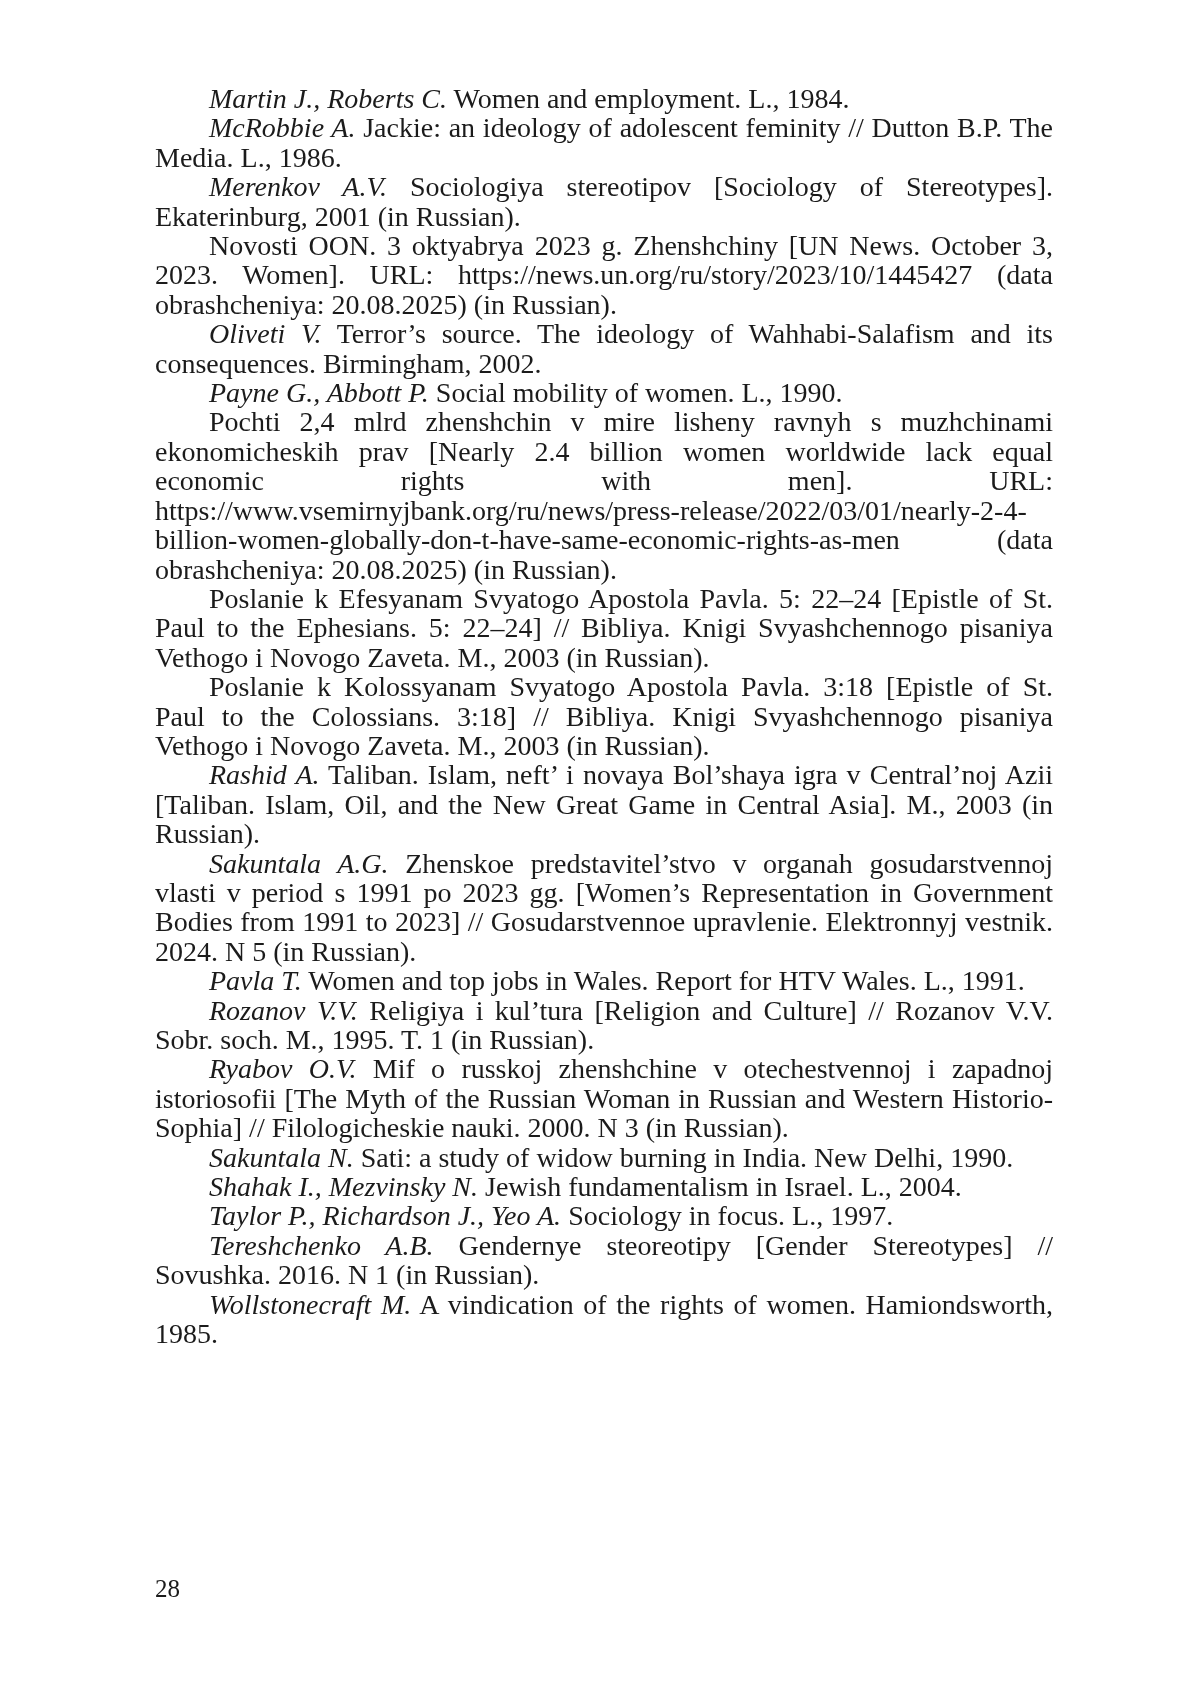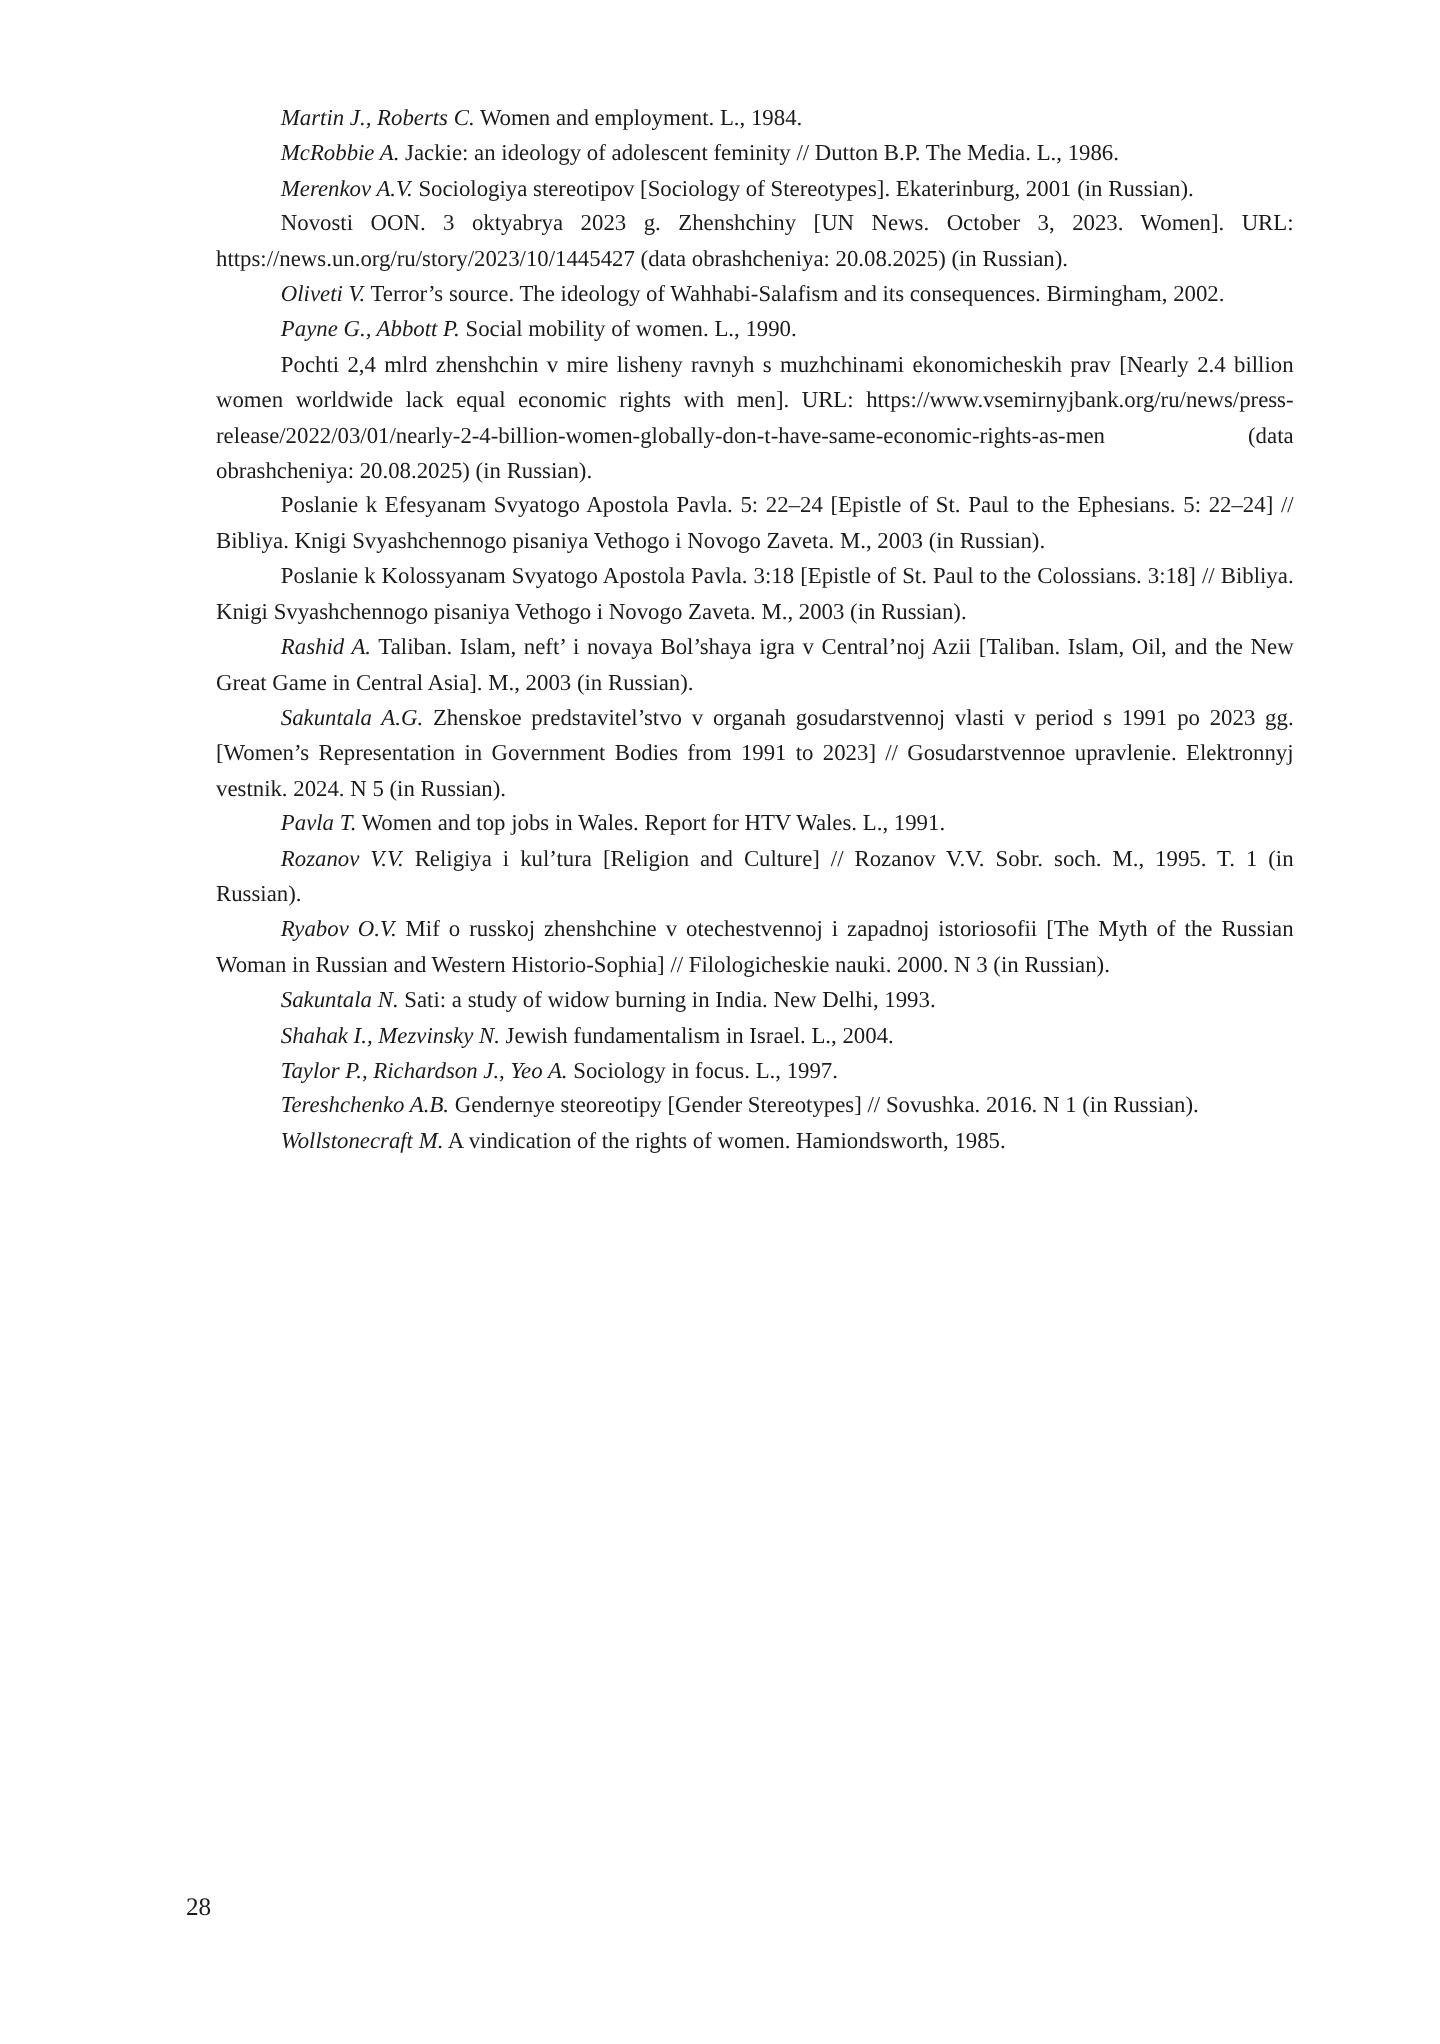--- a/index.html
+++ b/index.html
@@ -18,38 +18,37 @@
     position: absolute;
     inset: 0;
     background: #ffffff;
     overflow: hidden;
   }
   .text-block {
     position: absolute;
     left: 155px;
     top: 84px;
     width: 898px;
-    font-size: 19px;
+    font-size: 28px;
     line-height: 29.4px;
     text-align: justify;
-    margin-left: 25px;
   }
   .ref {
     margin: 0;
     text-indent: 54px;
     overflow-wrap: anywhere;
   }
   .ref em {
     font-style: italic;
   }
   .page-number {
     position: absolute;
     left: 155px;
     top: 1574px;
-    font-size: 21px;
+    font-size: 25px;
     line-height: 30px;
   }
 </style>
 </head>
 <body>
 
 <div class="page">
   <div class="text-block" id="reference-list">
       <p class="ref"><em>Martin J., Roberts C.</em><span> Women and employment. L., 1984.</span></p>
       <p class="ref"><em>McRobbie A.</em><span> Jackie: an ideology of adolescent feminity // Dutton B.P. The Media. L., 1986.</span></p>
@@ -58,20 +57,20 @@
       <p class="ref"><em>Oliveti V.</em><span> Terror’s source. The ideology of Wahhabi-Salafism and its consequences. Birmingham, 2002.</span></p>
       <p class="ref"><em>Payne G., Abbott P.</em><span> Social mobility of women. L., 1990.</span></p>
       <p class="ref"><span>Pochti 2,4 mlrd zhenshchin v mire lisheny ravnyh s muzhchinami ekonomicheskih prav [Nearly 2.4 billion women worldwide lack equal economic rights with men]. URL: https://www.vsemirnyjbank.org/ru/news/press-release/2022/03/01/nearly-2-4-billion-women-globally-don-t-have-same-economic-rights-as-men (data obrashcheniya: 20.08.2025) (in Russian).</span></p>
       <p class="ref"><span>Poslanie k Efesyanam Svyatogo Apostola Pavla. 5: 22–24 [Epistle of St. Paul to the Ephesians. 5: 22–24] // Bibliya. Knigi Svyashchennogo pisaniya Vethogo i Novogo Zaveta. M., 2003 (in Russian).</span></p>
       <p class="ref"><span>Poslanie k Kolossyanam Svyatogo Apostola Pavla. 3:18 [Epistle of St. Paul to the Colossians. 3:18] // Bibliya. Knigi Svyashchennogo pisaniya Vethogo i Novogo Zaveta. M., 2003 (in Russian).</span></p>
       <p class="ref"><em>Rashid A.</em><span> Taliban. Islam, neft’ i novaya Bol’shaya igra v Central’noj Azii [Taliban. Islam, Oil, and the New Great Game in Central Asia]. M., 2003 (in Russian).</span></p>
       <p class="ref"><em>Sakuntala A.G.</em><span> Zhenskoe predstavitel’stvo v organah gosudarstvennoj vlasti v period s 1991 po 2023 gg. [Women’s Representation in Government Bodies from 1991 to 2023] // Gosudarstvennoe upravlenie. Elektronnyj vestnik. 2024. N 5 (in Russian).</span></p>
       <p class="ref"><em>Pavla T.</em><span> Women and top jobs in Wales. Report for HTV Wales. L., 1991.</span></p>
       <p class="ref"><em>Rozanov V.V.</em><span> Religiya i kul’tura [Religion and Culture] // Rozanov V.V. Sobr. soch. M., 1995. T. 1 (in Russian).</span></p>
       <p class="ref"><em>Ryabov O.V.</em><span> Mif o russkoj zhenshchine v otechestvennoj i zapadnoj istoriosofii [The Myth of the Russian Woman in Russian and Western Historio-Sophia] // Filologicheskie nauki. 2000. N 3 (in Russian).</span></p>
-      <p class="ref"><em>Sakuntala N.</em><span> Sati: a study of widow burning in India. New Delhi, 1993.</span></p>
+      <p class="ref"><em>Sakuntala N.</em><span> Sati: a study of widow burning in India. New Delhi, 1990.</span></p>
       <p class="ref"><em>Shahak I., Mezvinsky N.</em><span> Jewish fundamentalism in Israel. L., 2004.</span></p>
       <p class="ref"><em>Taylor P., Richardson J., Yeo A.</em><span> Sociology in focus. L., 1997.</span></p>
       <p class="ref"><em>Tereshchenko A.B.</em><span> Gendernye steoreotipy [Gender Stereotypes] // Sovushka. 2016. N 1 (in Russian).</span></p>
       <p class="ref"><em>Wollstonecraft M.</em><span> A vindication of the rights of women. Hamiondsworth, 1985.</span></p>
     </div>
   <div class="page-number">28</div>
 </div>
 
 </body></html>

